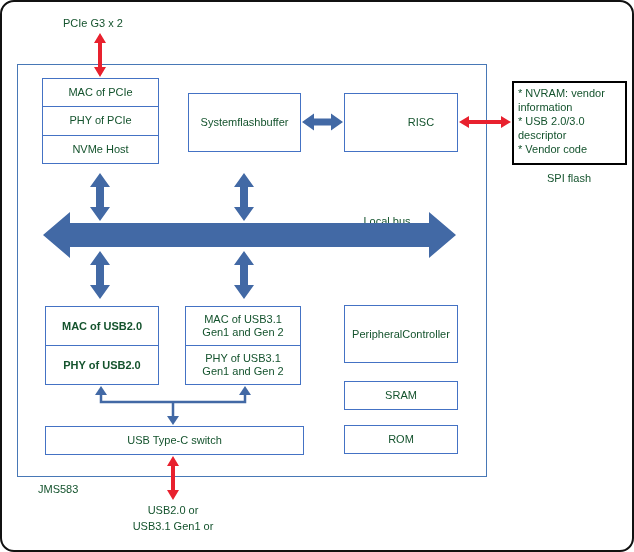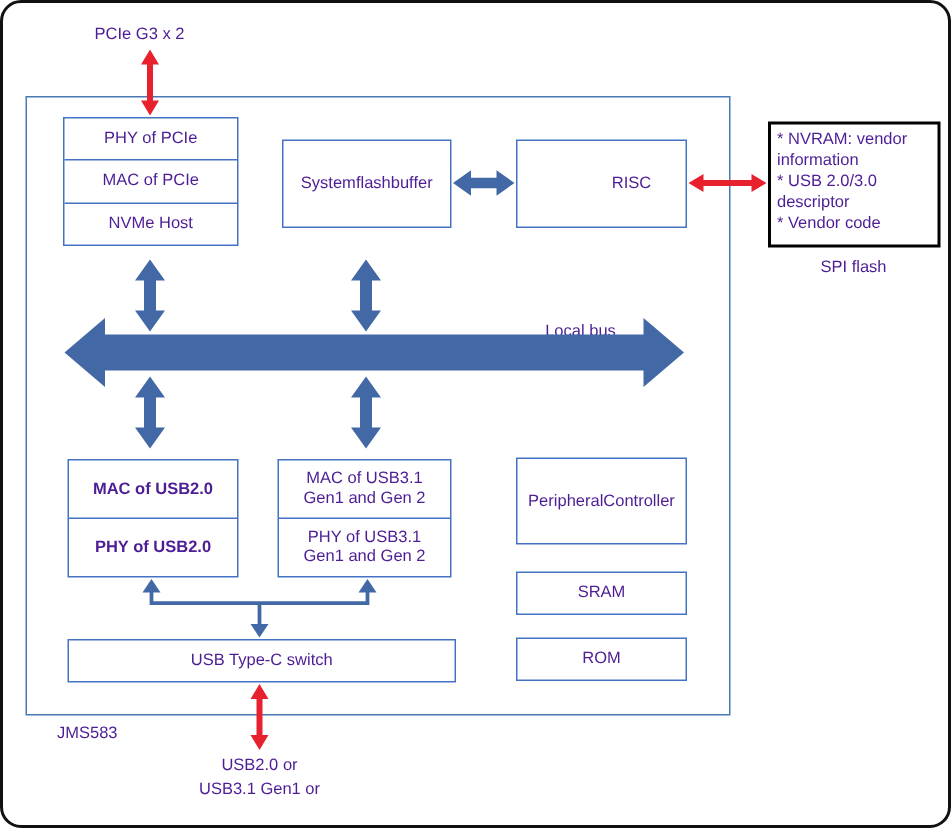--- a/index.html
+++ b/index.html
@@ -5,21 +5,21 @@
   html,body{margin:0;padding:0;background:#fff;}
   #frame{
     position:relative;
     width:634px;height:552px;
     box-sizing:border-box;
     border:2px solid #111;
     border-radius:14px;
     background:#fff;
     overflow:hidden;
     font-family:"Liberation Sans", sans-serif;
-    color:#4c1d95;
+    color:#14532d;
   }
   .abs{position:absolute;box-sizing:border-box;}
   .lbl{font-size:11px;line-height:14px;white-space:nowrap;}
   .center{text-align:center;}
   
   #chip-outline{
     left:15px;top:62px;width:470px;height:413px;
     border:1.5px solid #4878b6;
     background:transparent;
   }
@@ -65,22 +65,22 @@
 </head>
 <body>
 
 <div id="frame">
 
   <div id="chip-outline" class="abs"></div>
 
   <div id="pcie-port-label" class="abs lbl center">PCIe G3 x 2</div>
 
   <div id="pcie-stack" class="abs stack">
+    <div class="cell">MAC of PCIe</div>
     <div class="cell">PHY of PCIe</div>
-    <div class="cell">MAC of PCIe</div>
     <div class="cell">NVMe Host</div>
   </div>
 
   <div id="buffer-box" class="abs blk">
     <div>System</div>
     <div>flash</div>
     <div>buffer</div>
   </div>
 
   <div id="risc-box" class="abs blk">RISC</div>

